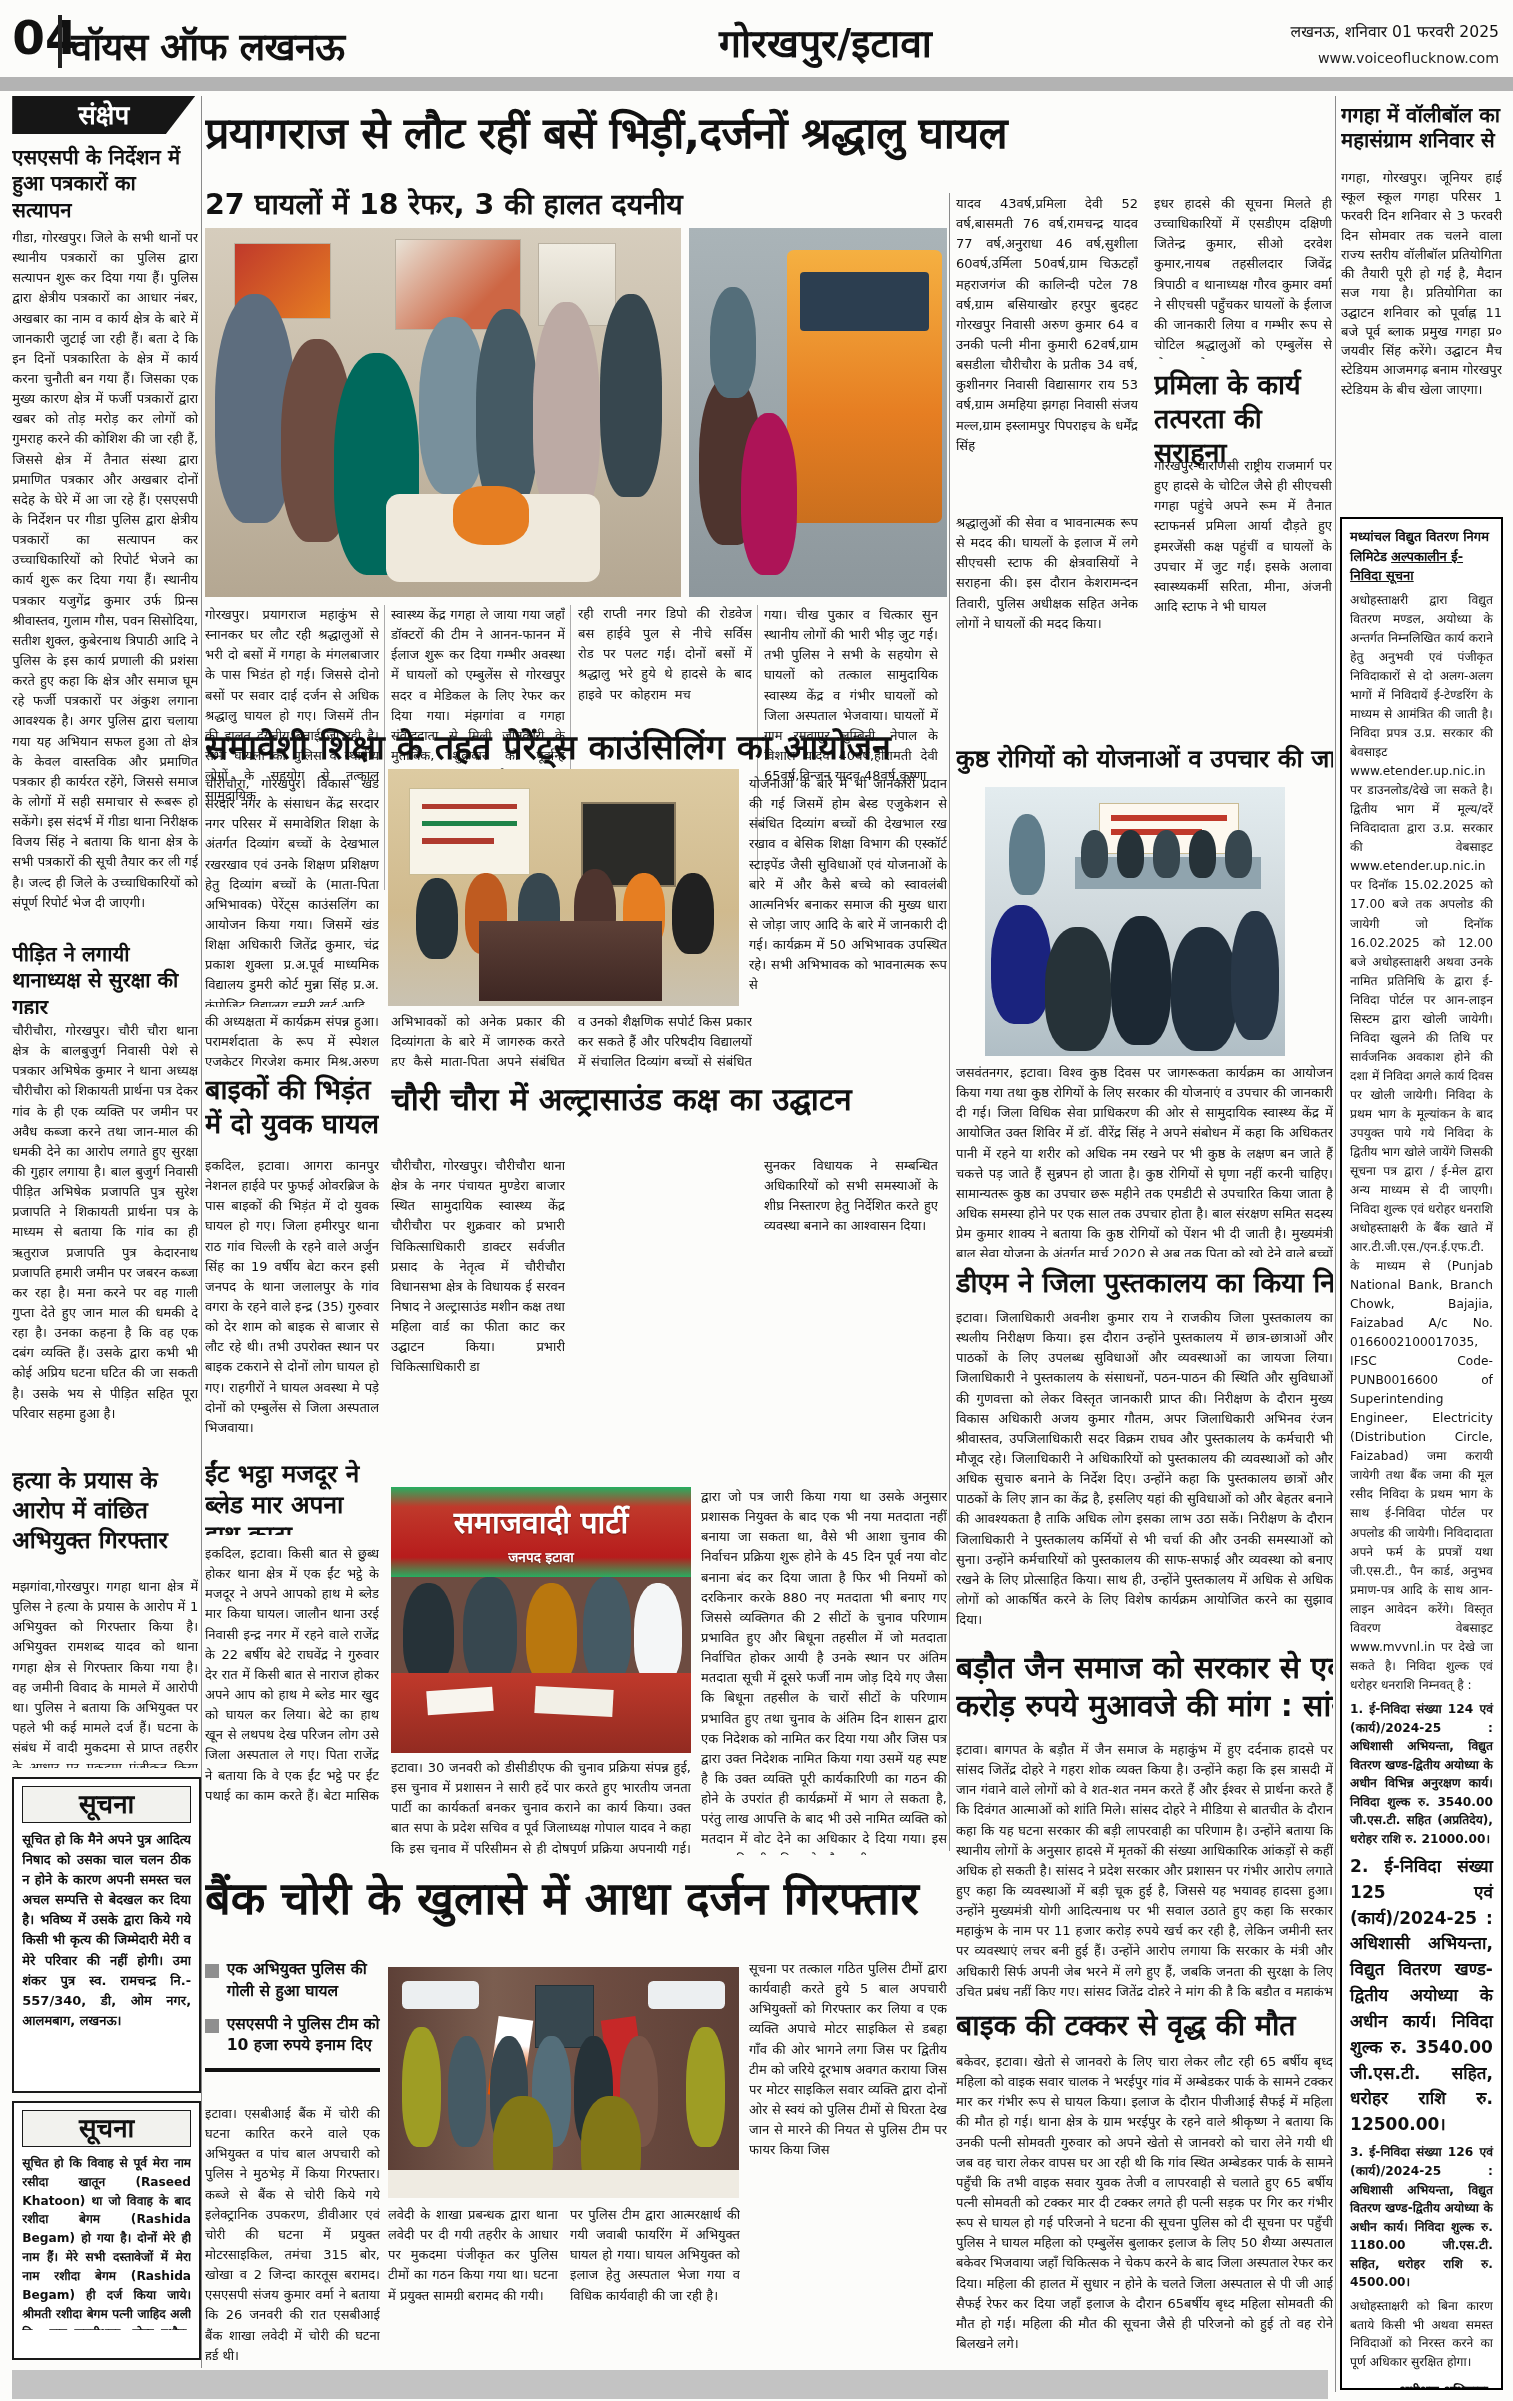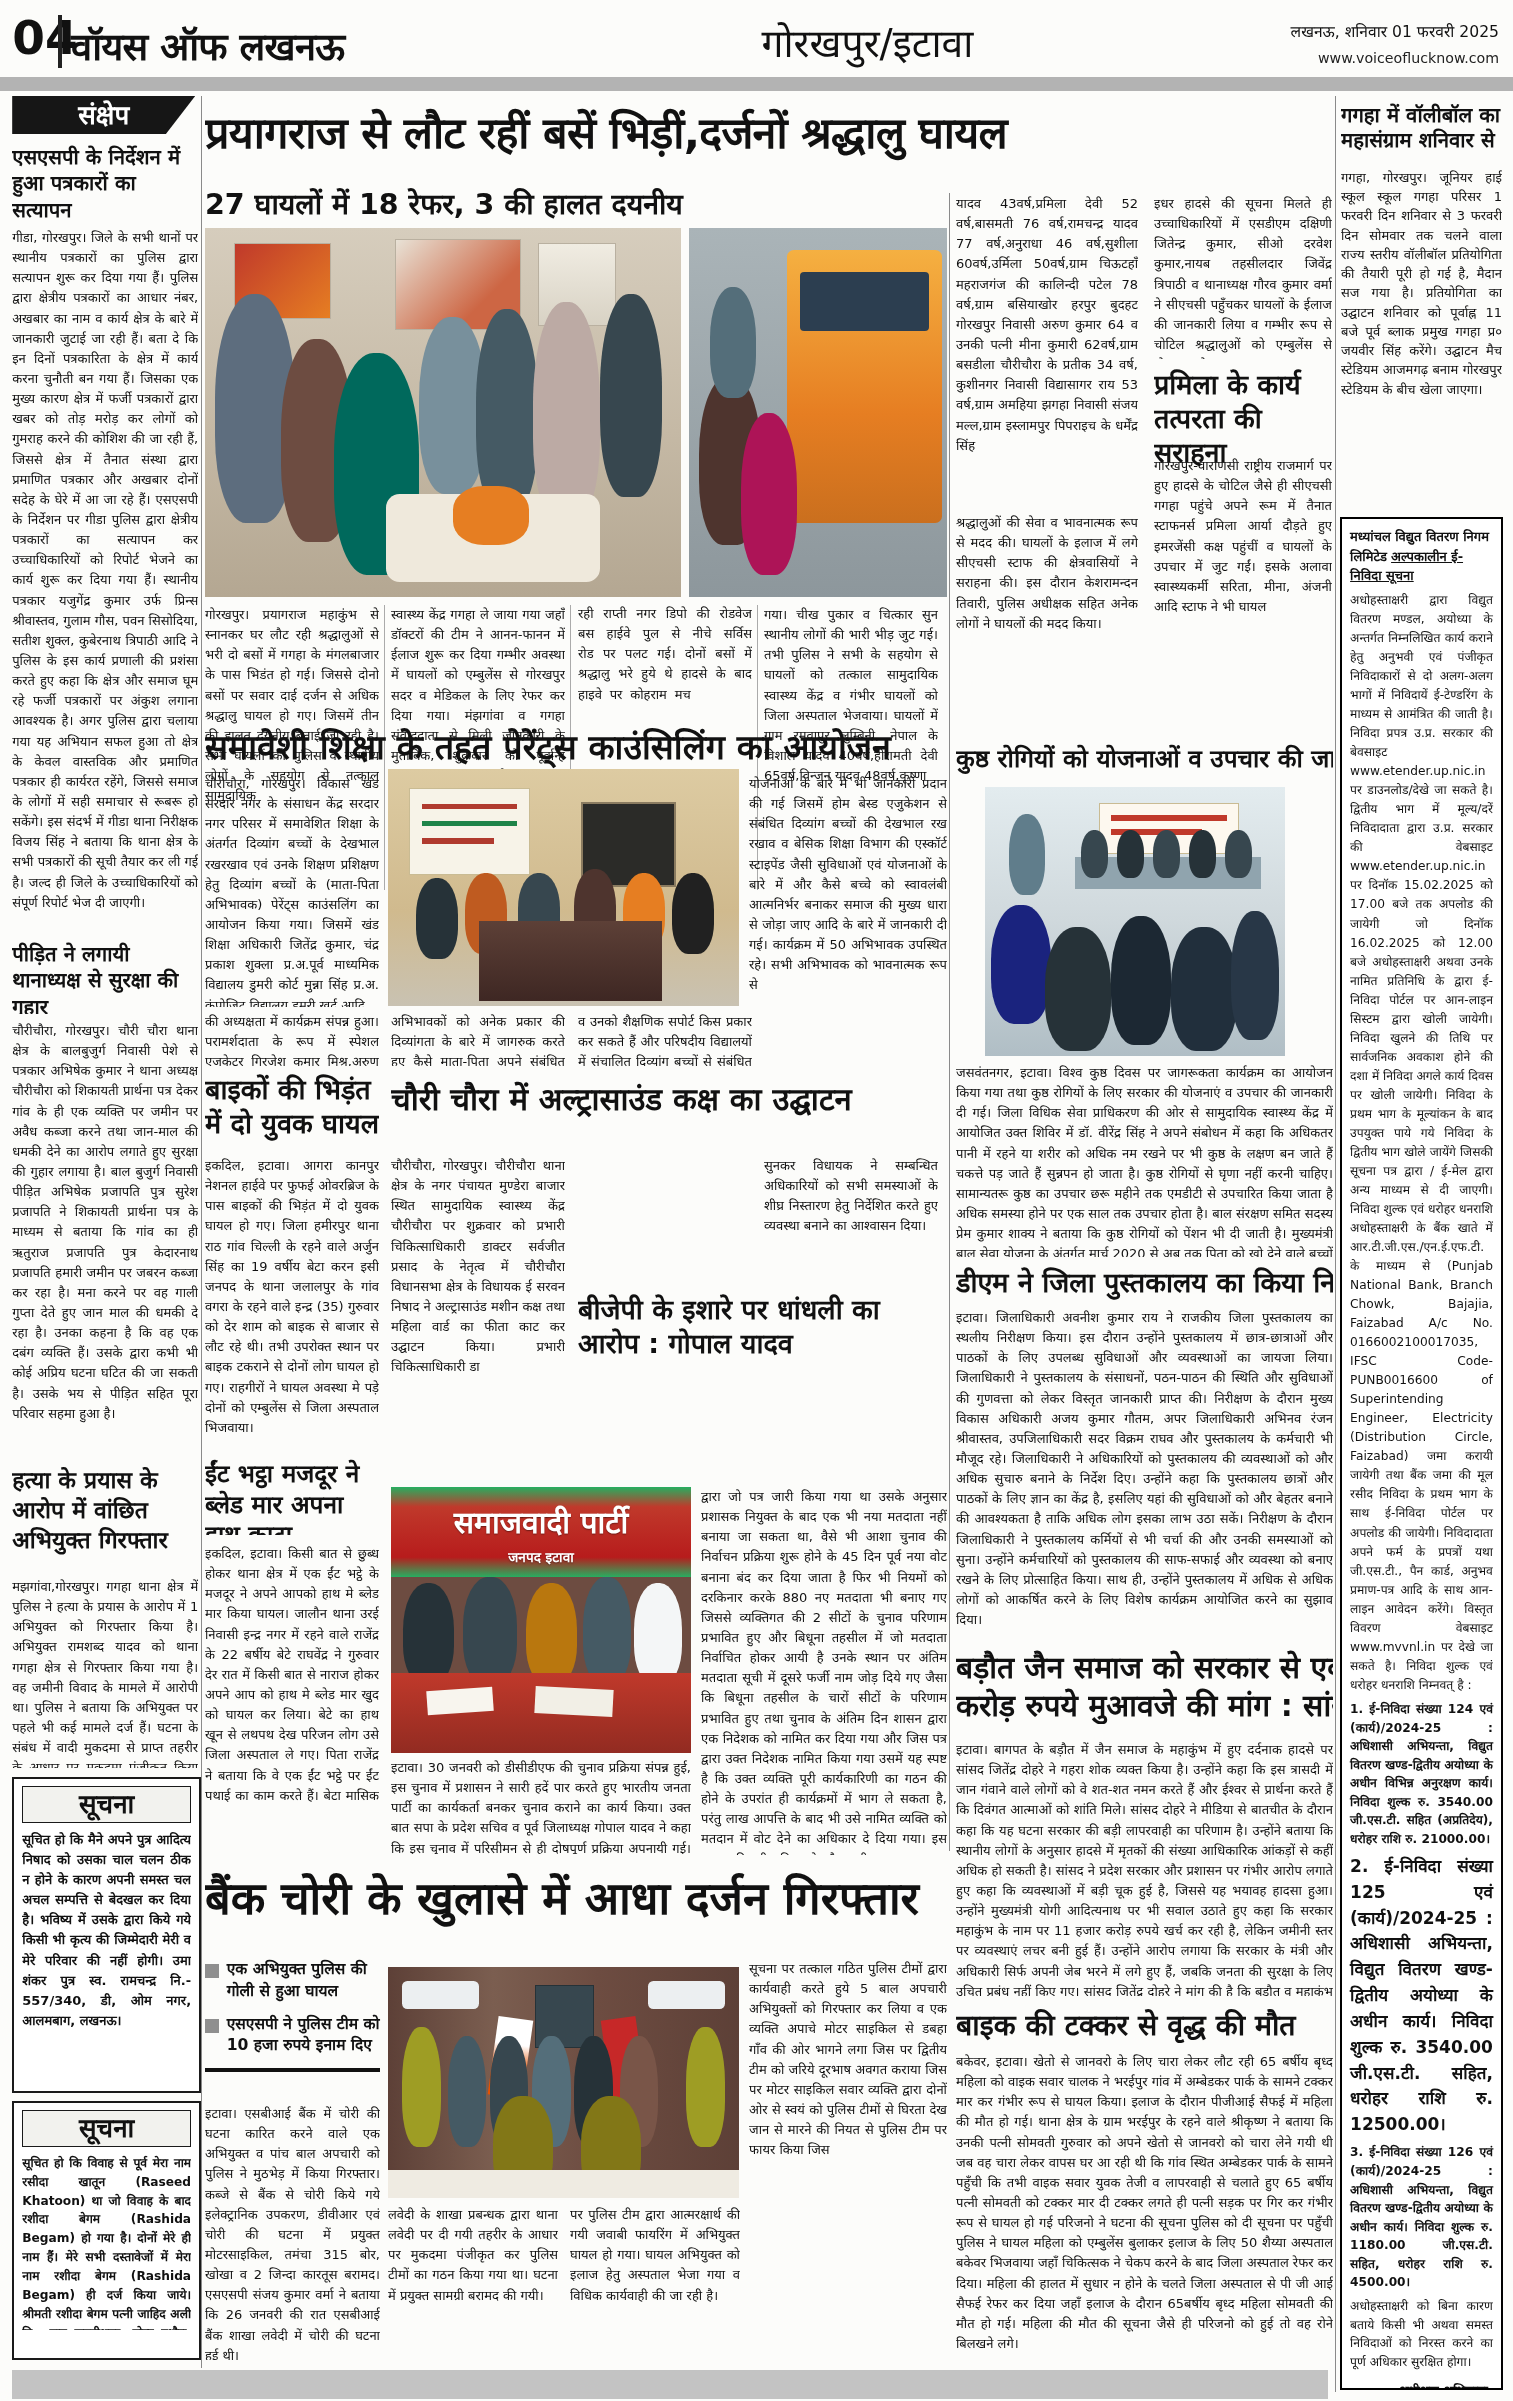--- a/index.html
+++ b/index.html
@@ -27,21 +27,21 @@
   .banner-text{color:#fff;font-weight:900;text-shadow:0 0.7px 1.4px rgba(0,0,0,.4);}
 </style>
 </head>
 <body>
 
 <div class="page">
 
   <div class="ab masthead-num" style="left:12.2px;top:13.6px;">04</div>
   <div class="ab" style="left:58px;top:15px;width:4.1px;height:53px;background:#222;"></div>
   <div class="ab" style="left:71px;top:19px;font-size:38px;font-weight:900;letter-spacing:-0.7px;">वॉयस ऑफ लखनऊ</div>
-  <div class="ab" style="left:698px;top:15px;width:339px;text-align:center;font-size:39px;font-weight:400;">गोरखपुर/इटावा</div>
+  <div class="ab" style="left:719px;top:15px;width:339px;text-align:left;font-size:39px;font-weight:700;">गोरखपुर/इटावा</div>
   <div class="ab" style="right:15px;top:20.3px;font-size:15.6px;text-align:right;">लखनऊ, शनिवार 01 फरवरी 2025</div>
   <div class="ab" style="right:15px;top:50px;font-size:14.2px;text-align:right;color:#222;">www.voiceoflucknow.com</div>
   <div class="ab" style="left:0;top:77px;width:1514px;height:13.6px;background:#b3b3b3;"></div>
 
   <div class="vr" style="left:201px;top:96px;height:2272px;"></div>
   <div class="vr" style="left:949px;top:193px;height:1658px;"></div>
   <div class="vr" style="left:1335px;top:96px;height:2296px;"></div>
   <div class="vr" style="left:384px;top:605px;height:285px;width:0.7px;background:#aaa;"></div>
   <div class="vr" style="left:570px;top:605px;height:285px;width:0.7px;background:#aaa;"></div>
   <div class="vr" style="left:757px;top:605px;height:285px;width:0.7px;background:#aaa;"></div>
@@ -130,21 +130,20 @@
   <div class="ab bt" style="left:391px;top:1012px;width:174px;height:54px;">अभिभावकों को अनेक प्रकार की दिव्यांगता के बारे में जागरुक करते हुए कैसे माता-पिता अपने संबंधित दिव्यांग बच्चों की देखभाल रखरखाव</div>
   <div class="ab bt" style="left:578px;top:1012px;width:174px;height:54px;">व उनको शैक्षणिक सपोर्ट किस प्रकार कर सकते हैं और परिषदीय विद्यालयों में संचालित दिव्यांग बच्चों से संबंधित सहित तमाम लोग उपस्थित रहे।</div>
 
   <div class="ab h-wrap" style="left:205px;top:1073px;width:174px;font-size:27px;height:75px;">बाइकों की भिड़ंत में दो युवक घायल</div>
   <div class="ab bt" style="left:205px;top:1156px;width:174px;height:296px;">इकदिल, इटावा। आगरा कानपुर नेशनल हाईवे पर फुफई ओवरब्रिज के पास बाइकों की भिड़ंत में दो युवक घायल हो गए। जिला हमीरपुर थाना राठ गांव चिल्ली के रहने वाले अर्जुन सिंह का 19 वर्षीय बेटा करन इसी जनपद के थाना जलालपुर के गांव वगरा के रहने वाले इन्द्र (35) गुरुवार को देर शाम को बाइक से बाजार से लौट रहे थी। तभी उपरोक्त स्थान पर बाइक टकराने से दोनों लोग घायल हो गए। राहगीरों ने घायल अवस्था मे पड़े दोनों को एम्बुलेंस से जिला अस्पताल भिजवाया।</div>
 
   <div class="ab h-sec" style="left:391px;top:1077px;width:555px;font-size:31px;">चौरी चौरा में अल्ट्रासाउंड कक्ष का उद्घाटन</div>
   <div class="ab bt" style="left:391px;top:1156px;width:174px;height:285px;">चौरीचौरा, गोरखपुर। चौरीचौरा थाना क्षेत्र के नगर पंचायत मुण्डेरा बाजार स्थित सामुदायिक स्वास्थ्य केंद्र चौरीचौरा पर शुक्रवार को प्रभारी चिकित्साधिकारी डाक्टर सर्वजीत प्रसाद के नेतृत्व में चौरीचौरा विधानसभा क्षेत्र के विधायक ई सरवन निषाद ने अल्ट्रासाउंड मशीन कक्ष तथा महिला वार्ड का फीता काट कर उद्घाटन किया। प्रभारी चिकित्साधिकारी डा</div>
   <div class="ab bt" style="left:764px;top:1156px;width:174px;height:127px;">सुनकर विधायक ने सम्बन्धित अधिकारियों को सभी समस्याओं के शीघ्र निस्तारण हेतु निर्देशित करते हुए व्यवस्था बनाने का आश्वासन दिया।</div>
 
-  <div class="ab h-wrap" style="left:578px;top:1293px;width:369px;font-size:27px;height:73px;">बीजेपी के इशारे पर धांधली का आरोप : गोपाल यादव</div>
 
   <div class="photo" style="left:391px;top:1487px;width:300px;height:266px;background:#6d4c41;">
     <div class="ab" style="left:0;top:0;width:100%;height:34%;background:linear-gradient(180deg,#27ae60 0%,#c0392b 22%,#b71c1c 78%,#27ae60 100%);background-blend-mode:multiply;">
       <div class="ab banner-text" style="left:0;top:16%;width:100%;text-align:center;font-size:30px;">समाजवादी पार्टी</div>
       <div class="ab banner-text" style="left:0;top:66%;width:100%;text-align:center;font-size:13.6px;">जनपद इटावा</div>
     </div>
     <div class="fig" style="left:4%;top:36%;width:17%;height:38%;background:#263238;"></div>
     <div class="fig" style="left:24%;top:34%;width:18%;height:40%;background:#37474f;"></div>
     <div class="fig" style="left:45%;top:36%;width:17%;height:38%;background:#b9770e;"></div>
     <div class="fig" style="left:64%;top:34%;width:16%;height:40%;background:#455a64;"></div>

